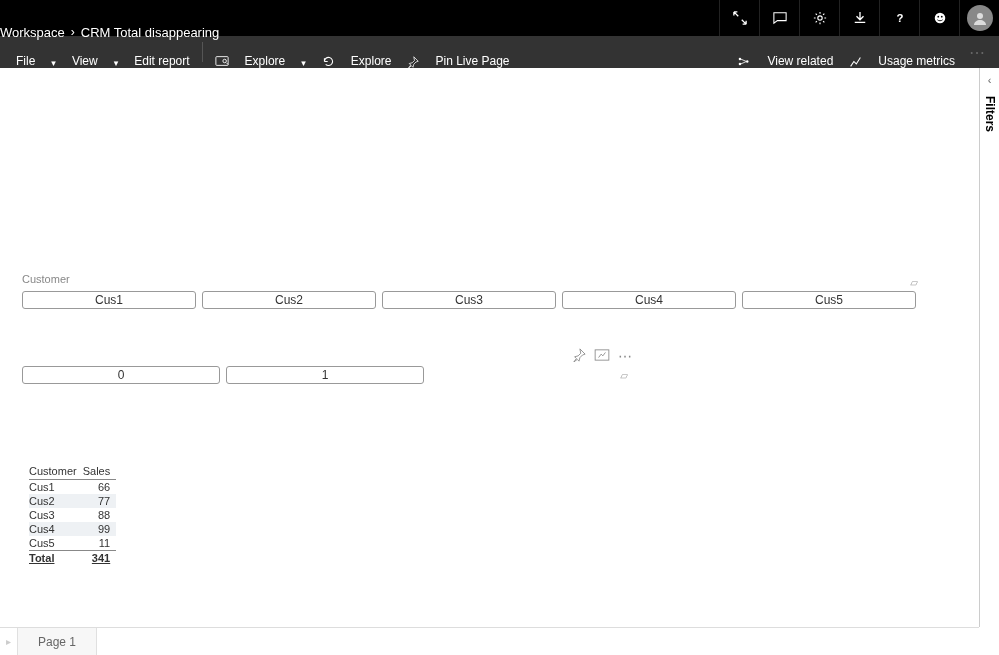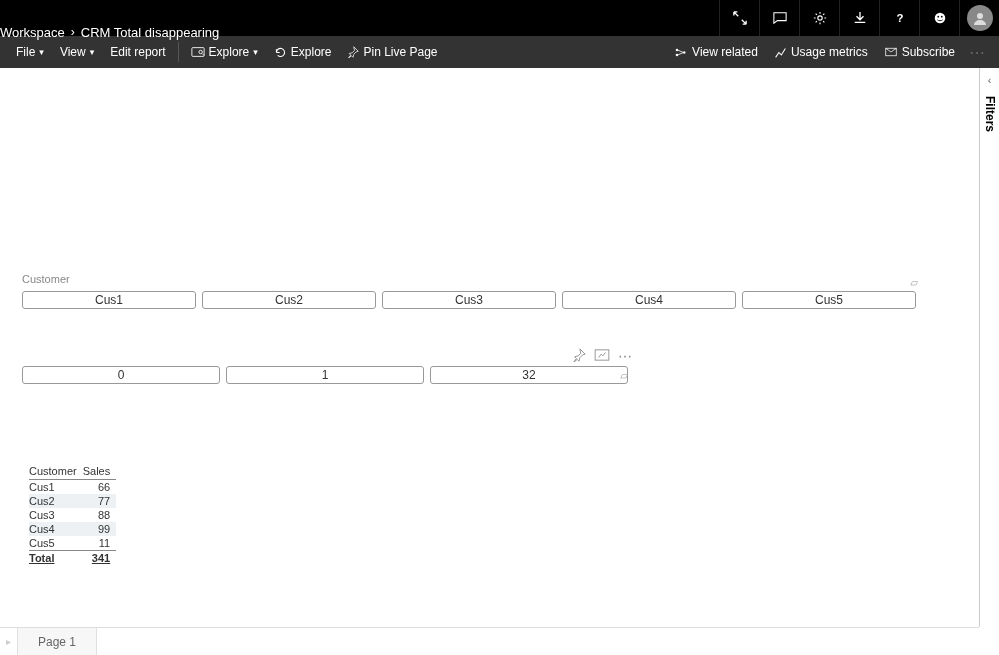--- a/index.html
+++ b/index.html
@@ -9,21 +9,21 @@
   .breadcrumb { display: flex; align-items: center; font-size: 13px; padding-left: 0; margin-top: 28px; }
   .breadcrumb span { white-space: nowrap; }
   .chev { margin: 0 6px; color: #fff; font-size: 12px; }
   .topbar-spacer { flex: 1; }
   .top-icons { display: flex; height: 100%; }
   .top-icon-cell { width: 40px; height: 36px; display:flex; align-items:center; justify-content:center; border-left: 1px solid #222; cursor:pointer; }
   .top-icon-cell svg { fill: #fff; }
   .avatar-circle { width: 26px; height: 26px; border-radius:50%; background:#888; display:flex;align-items:center;justify-content:center;}
   
   .toolbar { display: flex; align-items: center; background: #333; color: #fff; height: 32px; font-size: 12px; padding: 0 8px; }
-  .tb-item { display:flex; align-items:center; padding: 0 8px; height: 100%; cursor:pointer; white-space:nowrap; gap:4px;}
+  .tb-item { display:flex; align-items:flex-end; padding: 0 8px; height: 100%; cursor:pointer; white-space:nowrap; gap:16px;}
   .tb-item svg { fill:#fff; }
   .tb-sep { width:1px; height:20px; background:#555; margin:0 4px;}
   .tb-spacer { flex:1;}
   
   .mainwrap { position: relative; width: 100%; height: calc(655px - 36px - 32px - 28px); display:flex; }
   .canvas { flex:1; position: relative; background:#fff; }
   
   .filtersrail { width: 20px; background:#fff; border-left:1px solid #ccc; display:flex; flex-direction:column; align-items:center; }
   .filters-collapse { height:24px; display:flex;align-items:center;justify-content:center; width:100%; cursor:pointer;}
   .filters-label-vert { writing-mode: vertical-rl; font-size:12px; font-weight:600; color:#000; margin-top:4px; cursor:pointer;}
@@ -148,27 +148,20 @@
         <circle cx="12" cy="8" r="1.5" fill="#fff"></circle>
         <path d="M4 5l7 3M4 11l7-3" stroke="#fff"></path>
       </svg>
     <span>View related</span>
   </div>
   <div class="tb-item">
     <svg width="13" height="13" viewBox="0 0 16 16">
         <path d="M2 14l4-6 3 3 5-8" fill="none" stroke="#fff" stroke-width="1.3"></path>
       </svg>
     <span>Usage metrics</span>
-  </div>
-  <div class="tb-item">
-    <svg width="14" height="12" viewBox="0 0 16 16">
-        <rect x="1" y="3" width="14" height="10" fill="none" stroke="#fff"></rect>
-        <path d="M1 3l7 5 7-5" fill="none" stroke="#fff"></path>
-      </svg>
-    <span>Subscribe</span>
   </div>
   <span class="ellipsis-light">⋯</span>
 </div>
 
 <div class="mainwrap">
   <div class="canvas">
 
     <div class="slicer" style="left:22px; top:205px; width:900px;">
       <div class="slicer-title">Customer</div>
       <span class="slicer-eraser">▱</span>
@@ -194,21 +187,20 @@
           </svg>
       </span>
       <span style="color:#888;">⋯</span>
     </div>
 
     <div class="slicer" style="left:22px; top:298px; width:610px;">
       <span class="slicer-eraser">▱</span>
       <div class="slicer-row">
         <div class="slicer-btn" style="width:198px;">0</div>
         <div class="slicer-btn" style="width:198px;">1</div>
-        <div class="slicer-btn" style="width:198px;">32</div>
       </div>
     </div>
 
     <div class="tablevis" style="left:29px; top:395px;">
       <table>
         <thead>
           <tr>
             <th>Customer</th>
             <th class="num">Sales</th>
           </tr>

